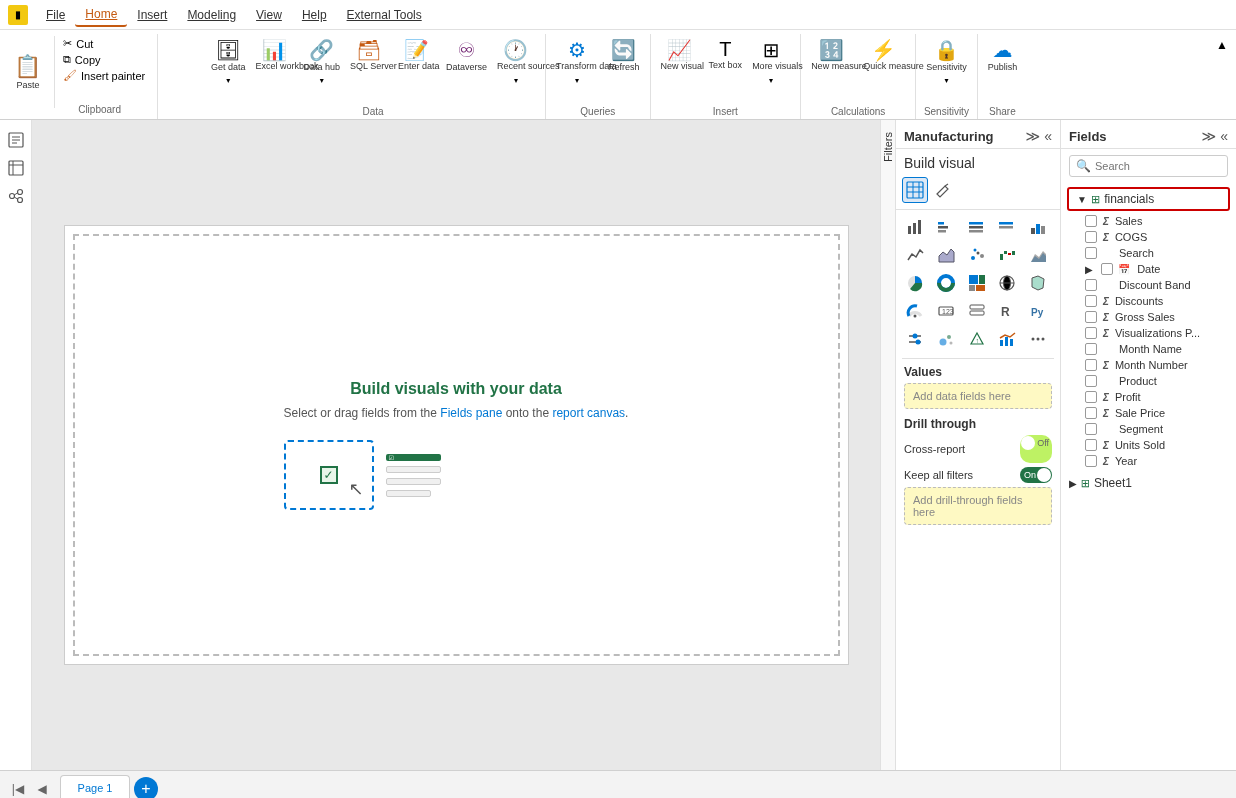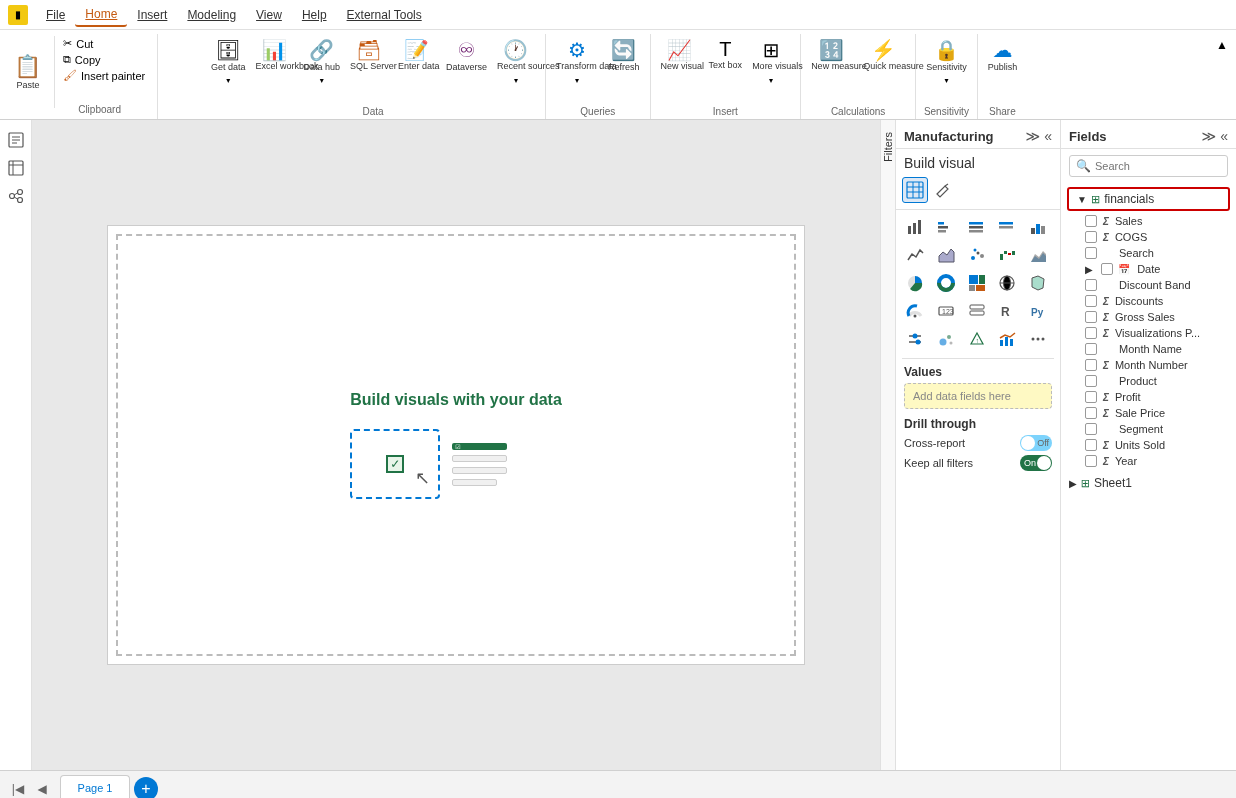--- a/index.html
+++ b/index.html
@@ -21,21 +21,21 @@
 
     
     .main-container { display: flex; height: calc(798px - 30px - 90px - 28px); }
 
     
     .left-sidebar { width: 32px; background: #fff; border-right: 1px solid #e0e0e0; display: flex; flex-direction: column; align-items: center; padding-top: 8px; gap: 4px; }
     .left-sidebar-icon { width: 24px; height: 24px; display: flex; align-items: center; justify-content: center; cursor: pointer; border-radius: 3px; color: #555; }
 
     
     .canvas-area { flex: 1; background: #e8e8e8; display: flex; align-items: center; justify-content: center; position: relative; }
-    .report-canvas { background: #fff; border: 1px solid #ccc; width: 698px; height: 440px; position: relative; display: flex; align-items: center; justify-content: center; flex-direction: column; }
+    .report-canvas { background: #fff; border: 1px solid #ccc; width: 785px; height: 440px; position: relative; display: flex; align-items: center; justify-content: center; flex-direction: column; }
     .canvas-dashed-border { position: absolute; top: 8px; left: 8px; right: 8px; bottom: 8px; border: 2px dashed #bbb; pointer-events: none; }
     .canvas-content { text-align: center; }
     .canvas-title { font-size: 16px; font-weight: 600; color: #217346; margin-bottom: 8px; }
     .canvas-illustration { margin-top: 20px; display: flex; align-items: center; gap: 12px; }
 
     
     .filters-sidebar { width: 16px; background: #f8f8f8; border-left: 1px solid #e0e0e0; border-right: 1px solid #e0e0e0; display: flex; flex-direction: column; align-items: center; padding-top: 8px; }
     .filters-label { writing-mode: vertical-rl; transform: rotate(180deg); font-size: 11px; color: #333; margin-top: 4px; cursor: pointer; }
 
     
@@ -47,21 +47,21 @@
     .viz-icon-btn { width: 26px; height: 26px; display: flex; align-items: center; justify-content: center; cursor: pointer; border-radius: 3px; border: 1px solid transparent; font-size: 13px; color: #444; }
     .viz-icon-btn.selected { background: #dde8f5; border-color: #0078d4; }
     .viz-divider { height: 1px; background: #e0e0e0; margin: 2px 6px; }
     .viz-section { padding: 4px 8px; }
     .viz-section-title { font-size: 12px; font-weight: 600; color: #333; margin-bottom: 4px; }
     .viz-drop-zone { border: 1px dashed #bbb; border-radius: 4px; padding: 6px 8px; font-size: 11px; color: #888; background: #fef9c3; cursor: pointer; }
     .viz-drillthrough { padding: 4px 8px; }
     .viz-drillthrough-title { font-size: 12px; font-weight: 600; color: #333; margin-bottom: 4px; }
     .drill-row { display: flex; justify-content: space-between; align-items: center; margin-bottom: 4px; }
     .drill-label { font-size: 11px; color: #333; }
-    .toggle-off { background: #7dd3fc; border-radius: 10px; width: 32px; height: 16px; position: relative; cursor: pointer; }
+    .toggle-off { background: #bef264; border-radius: 10px; width: 32px; height: 28px; position: relative; cursor: pointer; }
     .toggle-on { background: #217346; border-radius: 10px; width: 32px; height: 16px; position: relative; cursor: pointer; }
     .toggle-thumb { width: 14px; height: 14px; background: #fff; border-radius: 50%; position: absolute; top: 1px; }
     .toggle-off .toggle-thumb { left: 1px; }
     .toggle-on .toggle-thumb { right: 1px; }
     .toggle-text { font-size: 9px; color: #fff; position: absolute; top: 3px; }
     .toggle-off .toggle-text { right: 3px; color: #666; }
     .toggle-on .toggle-text { left: 4px; }
 
     
     .fields-panel { width: 175px; background: #fff; display: flex; flex-direction: column; }
@@ -266,20 +266,23 @@
           <line x1="6.2" y1="9" x2="9.8" y2="11.2" stroke="#555" stroke-width="1"></line>
         </svg>
     </div>
   </div>
 
   <div class="canvas-area">
     <div class="report-canvas">
       <div class="canvas-dashed-border"></div>
       <div class="canvas-content">
         <div class="canvas-title">Build visuals with your data</div>
+        <div style="font-size:12px; color:#555;">
+          <span>Select or drag fields from the </span><span style="color:#0078d4;">Fields pane</span><span> onto the </span><span style="color:#0078d4;">report canvas</span><span>.</span>
+        </div>
         <div class="canvas-illustration">
           <div style="width:90px; height:70px; border:2px dashed #0078d4; border-radius:4px; display:flex; align-items:center; justify-content:center; position:relative;">
             <div style="width:18px; height:18px; border:2px solid #217346; background:#e8f5e9; display:flex; align-items:center; justify-content:center; font-size:12px; color:#217346;">✓</div>
             <div style="position:absolute; right:8px; bottom:8px; font-size:18px; color:#555;">↖</div>
           </div>
           <div style="display:flex; flex-direction:column; gap:5px;">
             <div style="width:55px; height:7px; background:#217346; border-radius:2px; display:flex; align-items:center; gap:3px; padding:0 3px;">
                 <span style="font-size:6px; color:#fff;">☑</span>
               </div>
             <div style="width:55px; height:7px; background:#f0f0f0; border-radius:2px; border:1px solid #ccc;"></div>
@@ -511,20 +514,21 @@
           <span class="toggle-text">Off</span>
         </div>
       </div>
       <div class="drill-row">
         <span class="drill-label">Keep all filters</span>
         <div class="toggle-on">
           <div class="toggle-thumb"></div>
           <span class="toggle-text">On</span>
         </div>
       </div>
+      <div class="viz-drop-zone">Add drill-through fields here</div>
     </div>
   </div>
 
   <div class="fields-panel">
     <div class="fields-panel-header">
       <span class="fields-panel-title">Fields</span>
       <div style="display:flex; gap:4px;">
         <span style="cursor:pointer; color:#555; font-size:14px;">≫</span>
         <span style="cursor:pointer; color:#555; font-size:14px;">«</span>
       </div>

